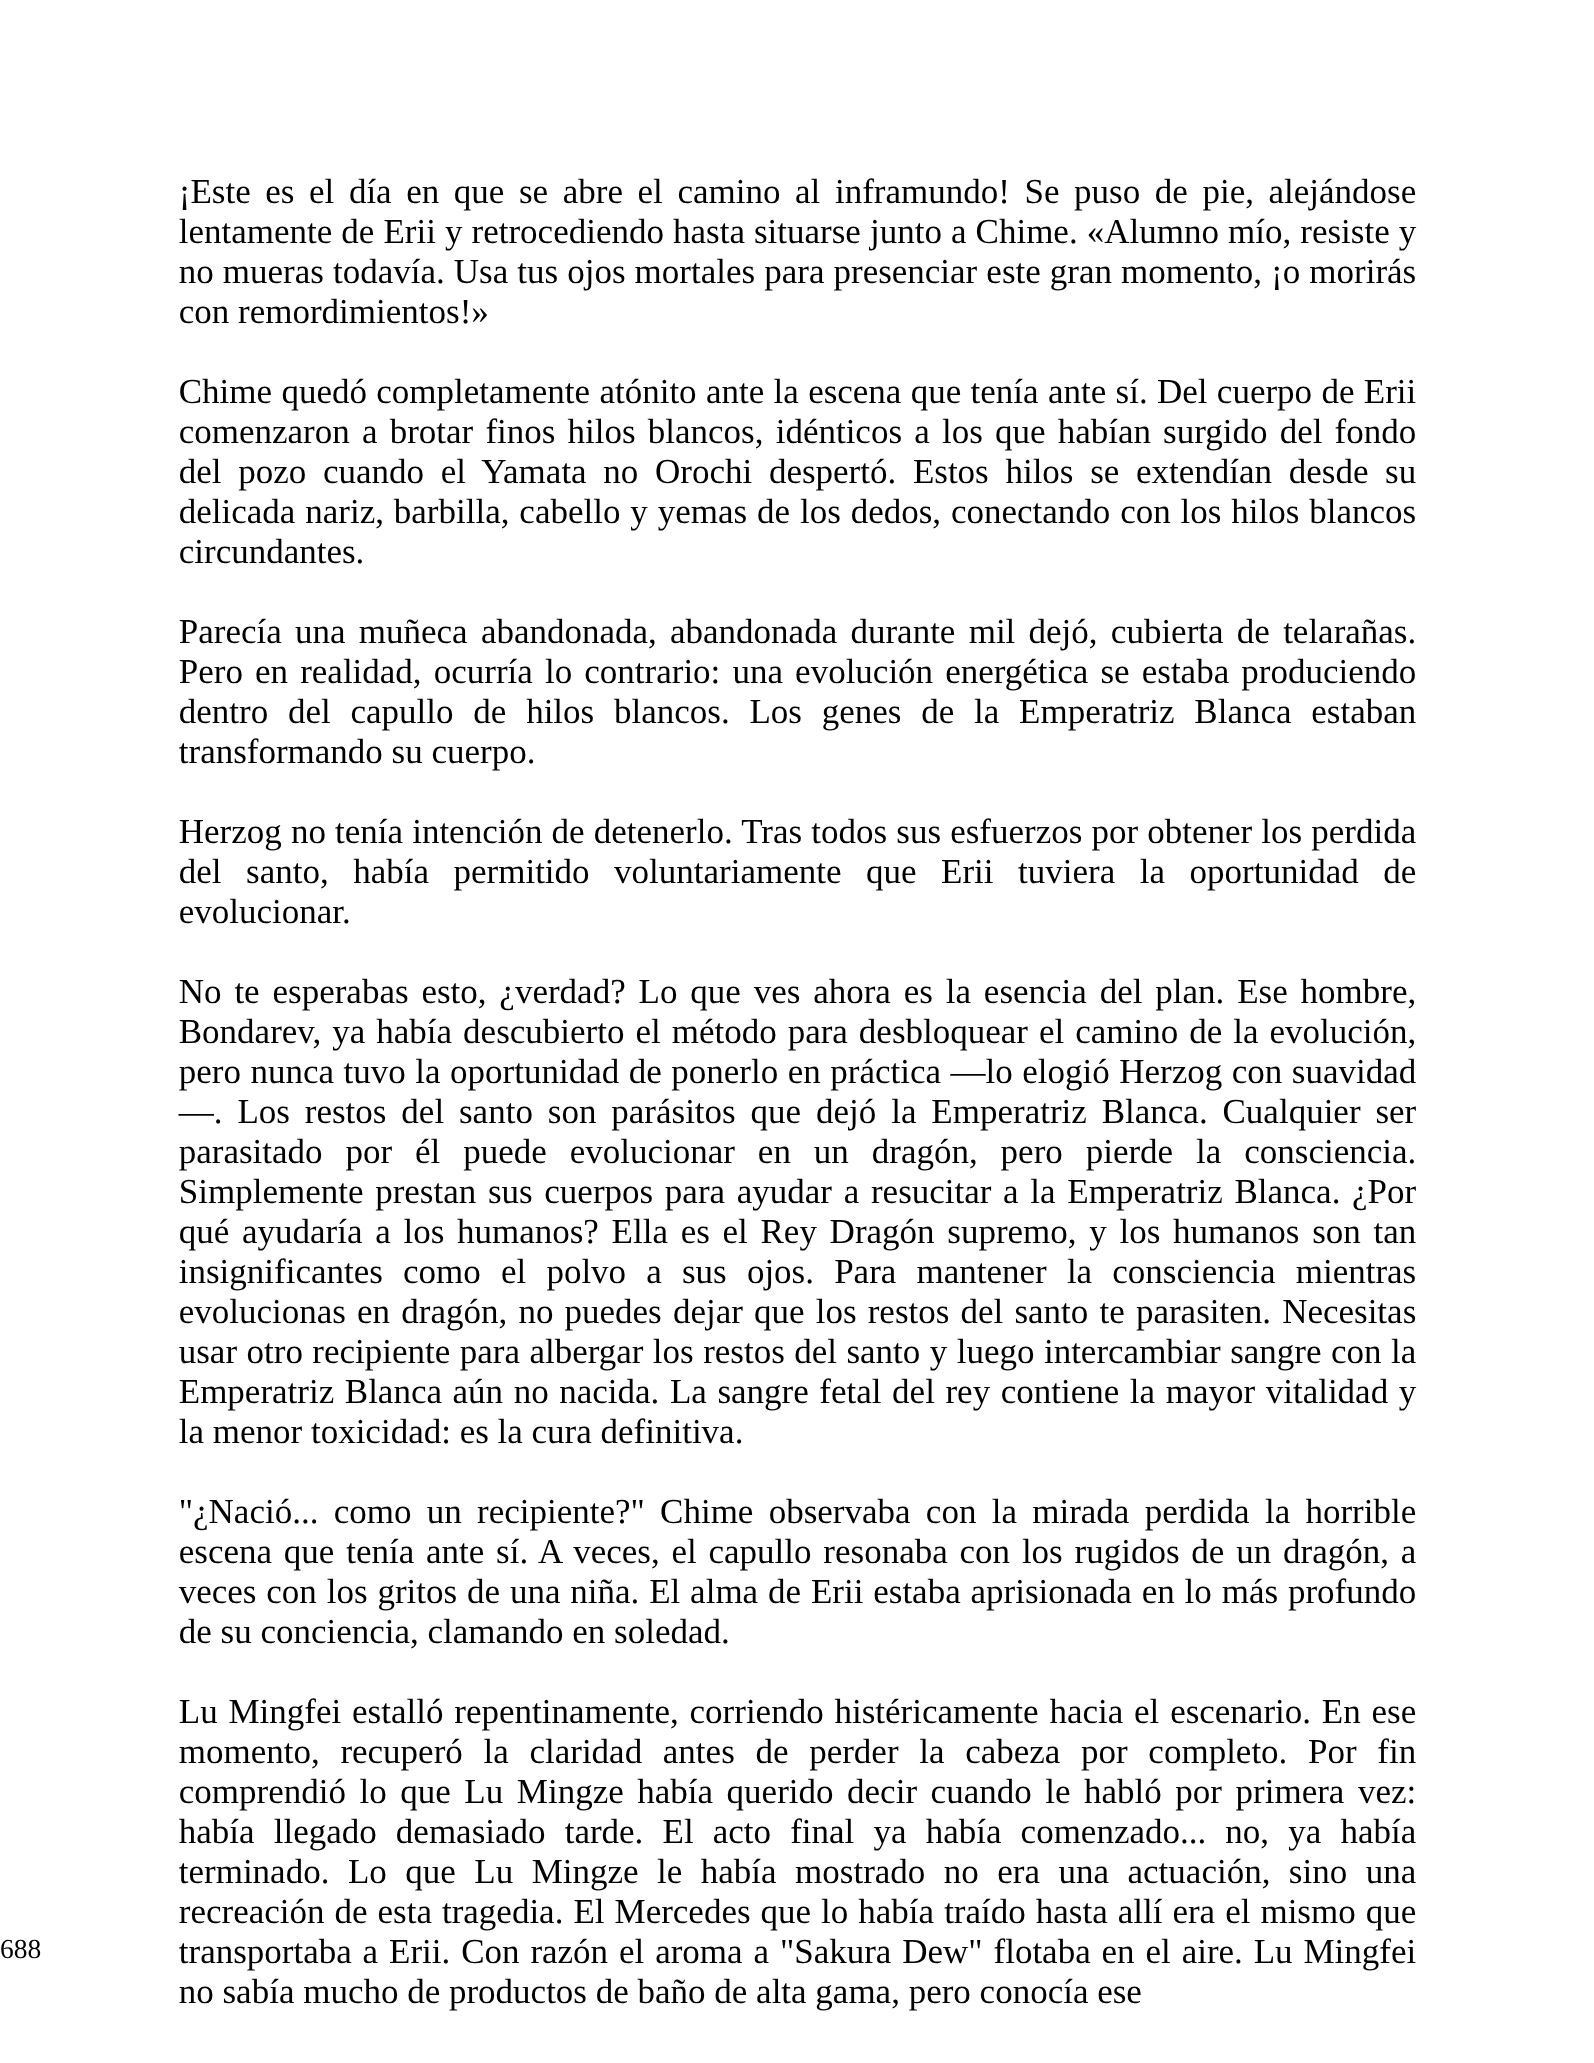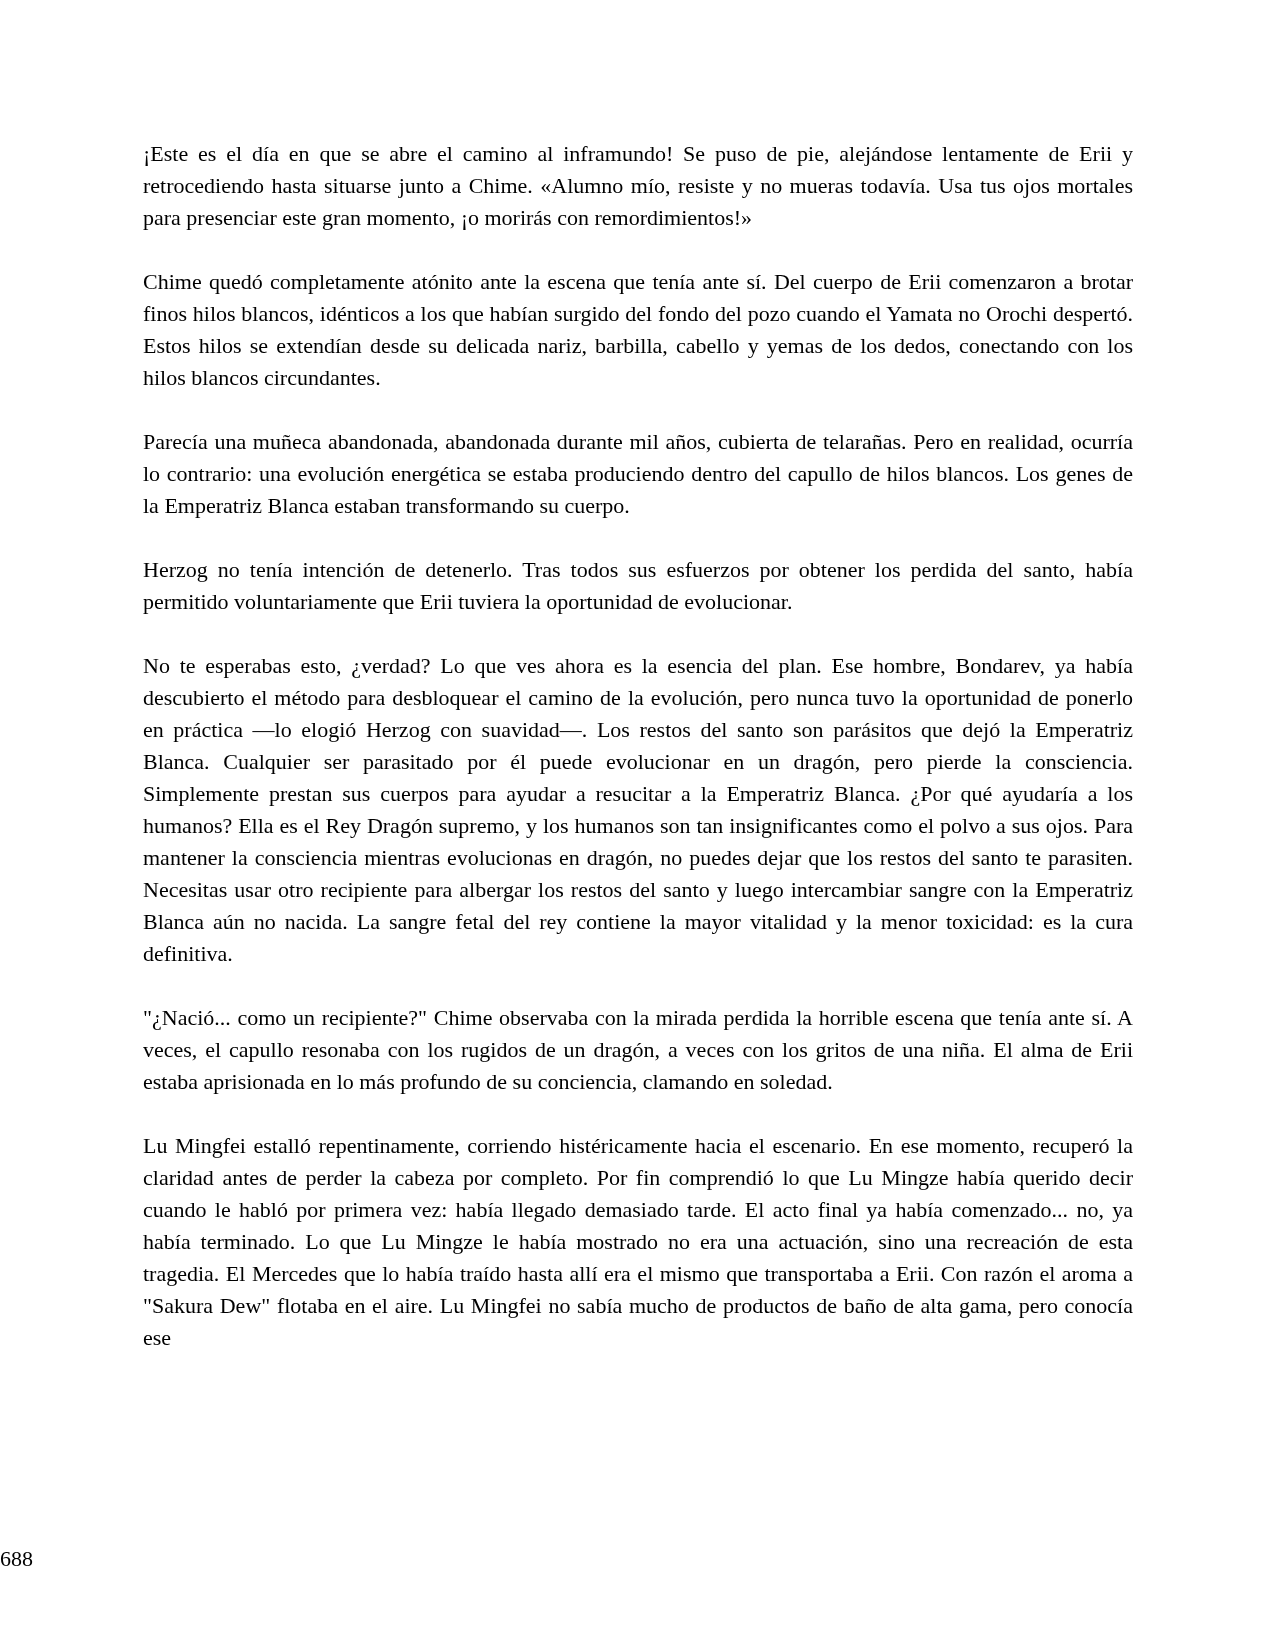--- a/index.html
+++ b/index.html
@@ -14,21 +14,21 @@
     background: #ffffff;
     font-family: "Liberation Serif", "DejaVu Serif", serif;
     color: #000000;
     overflow: hidden;
   }
   .content {
     position: absolute;
     left: 143px;
     top: 138px;
     width: 990px;
-    font-size: 22px;
+    font-size: 28px;
     line-height: 32px;
     text-align: justify;
     text-justify: inter-word;
   }
   .content p {
     margin: 0 0 32px 0;
   }
   .footer {
     position: absolute;
     top: 1543px;
@@ -38,20 +38,20 @@
     line-height: 32px;
   }
 </style>
 </head>
 <body>
 
 <div class="page">
   <div class="content">
     <p>¡Este es el día en que se abre el camino al inframundo! Se puso de pie, alejándose lentamente de Erii y retrocediendo hasta situarse junto a Chime. «Alumno mío, resiste y no mueras todavía. Usa tus ojos mortales para presenciar este gran momento, ¡o morirás con remordimientos!»</p>
     <p>Chime quedó completamente atónito ante la escena que tenía ante sí. Del cuerpo de Erii comenzaron a brotar finos hilos blancos, idénticos a los que habían surgido del fondo del pozo cuando el Yamata no Orochi despertó. Estos hilos se extendían desde su delicada nariz, barbilla, cabello y yemas de los dedos, conectando con los hilos blancos circundantes.</p>
-    <p>Parecía una muñeca abandonada, abandonada durante mil años, cubierta de telarañas. Pero en realidad, ocurría lo contrario: una evolución energética se estaba produciendo dentro del capullo de hilos blancos. Los genes de la Emperatriz Blanca estaban transformando su cuerpo.</p>
+    <p>Parecía una muñeca abandonada, abandonada durante mil dejó, cubierta de telarañas. Pero en realidad, ocurría lo contrario: una evolución energética se estaba produciendo dentro del capullo de hilos blancos. Los genes de la Emperatriz Blanca estaban transformando su cuerpo.</p>
     <p>Herzog no tenía intención de detenerlo. Tras todos sus esfuerzos por obtener los perdida del santo, había permitido voluntariamente que Erii tuviera la oportunidad de evolucionar.</p>
     <p>No te esperabas esto, ¿verdad? Lo que ves ahora es la esencia del plan. Ese hombre, Bondarev, ya había descubierto el método para desbloquear el camino de la evolución, pero nunca tuvo la oportunidad de ponerlo en práctica —lo elogió Herzog con suavidad—. Los restos del santo son parásitos que dejó la Emperatriz Blanca. Cualquier ser parasitado por él puede evolucionar en un dragón, pero pierde la consciencia. Simplemente prestan sus cuerpos para ayudar a resucitar a la Emperatriz Blanca. ¿Por qué ayudaría a los humanos? Ella es el Rey Dragón supremo, y los humanos son tan insignificantes como el polvo a sus ojos. Para mantener la consciencia mientras evolucionas en dragón, no puedes dejar que los restos del santo te parasiten. Necesitas usar otro recipiente para albergar los restos del santo y luego intercambiar sangre con la Emperatriz Blanca aún no nacida. La sangre fetal del rey contiene la mayor vitalidad y la menor toxicidad: es la cura definitiva.</p>
     <p>"¿Nació... como un recipiente?" Chime observaba con la mirada perdida la horrible escena que tenía ante sí. A veces, el capullo resonaba con los rugidos de un dragón, a veces con los gritos de una niña. El alma de Erii estaba aprisionada en lo más profundo de su conciencia, clamando en soledad.</p>
     <p>Lu Mingfei estalló repentinamente, corriendo histéricamente hacia el escenario. En ese momento, recuperó la claridad antes de perder la cabeza por completo. Por fin comprendió lo que Lu Mingze había querido decir cuando le habló por primera vez: había llegado demasiado tarde. El acto final ya había comenzado... no, ya había terminado. Lo que Lu Mingze le había mostrado no era una actuación, sino una recreación de esta tragedia. El Mercedes que lo había traído hasta allí era el mismo que transportaba a Erii. Con razón el aroma a "Sakura Dew" flotaba en el aire. Lu Mingfei no sabía mucho de productos de baño de alta gama, pero conocía ese</p>
   </div>
   <div class="footer">688</div>
 </div>
 
 </body></html>

